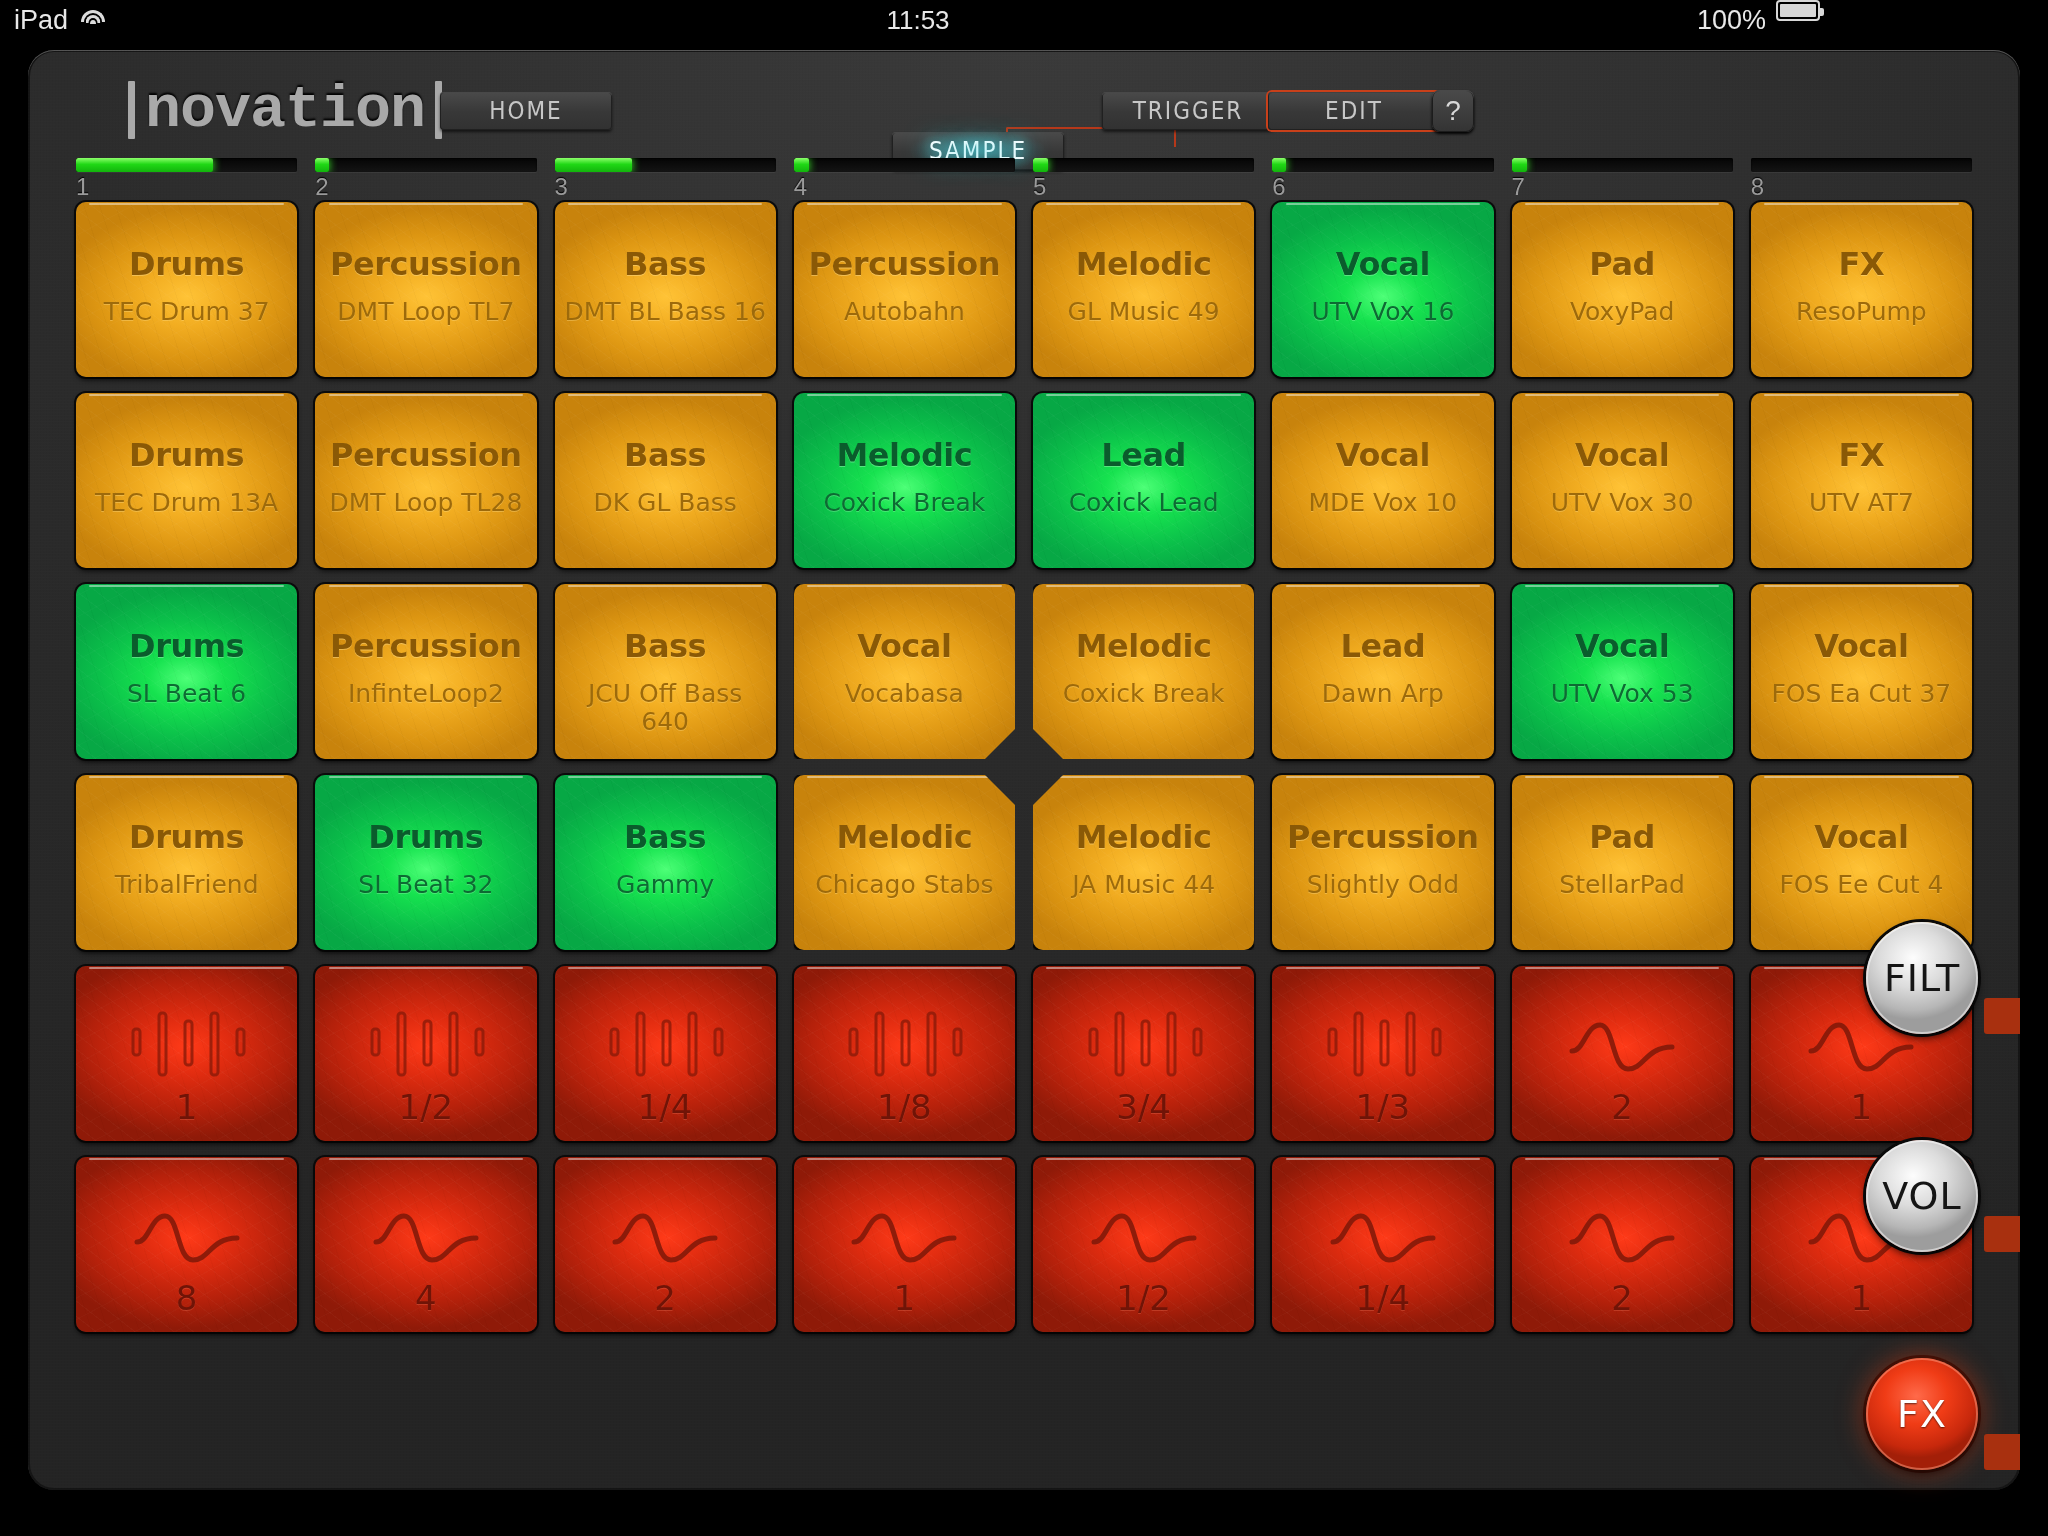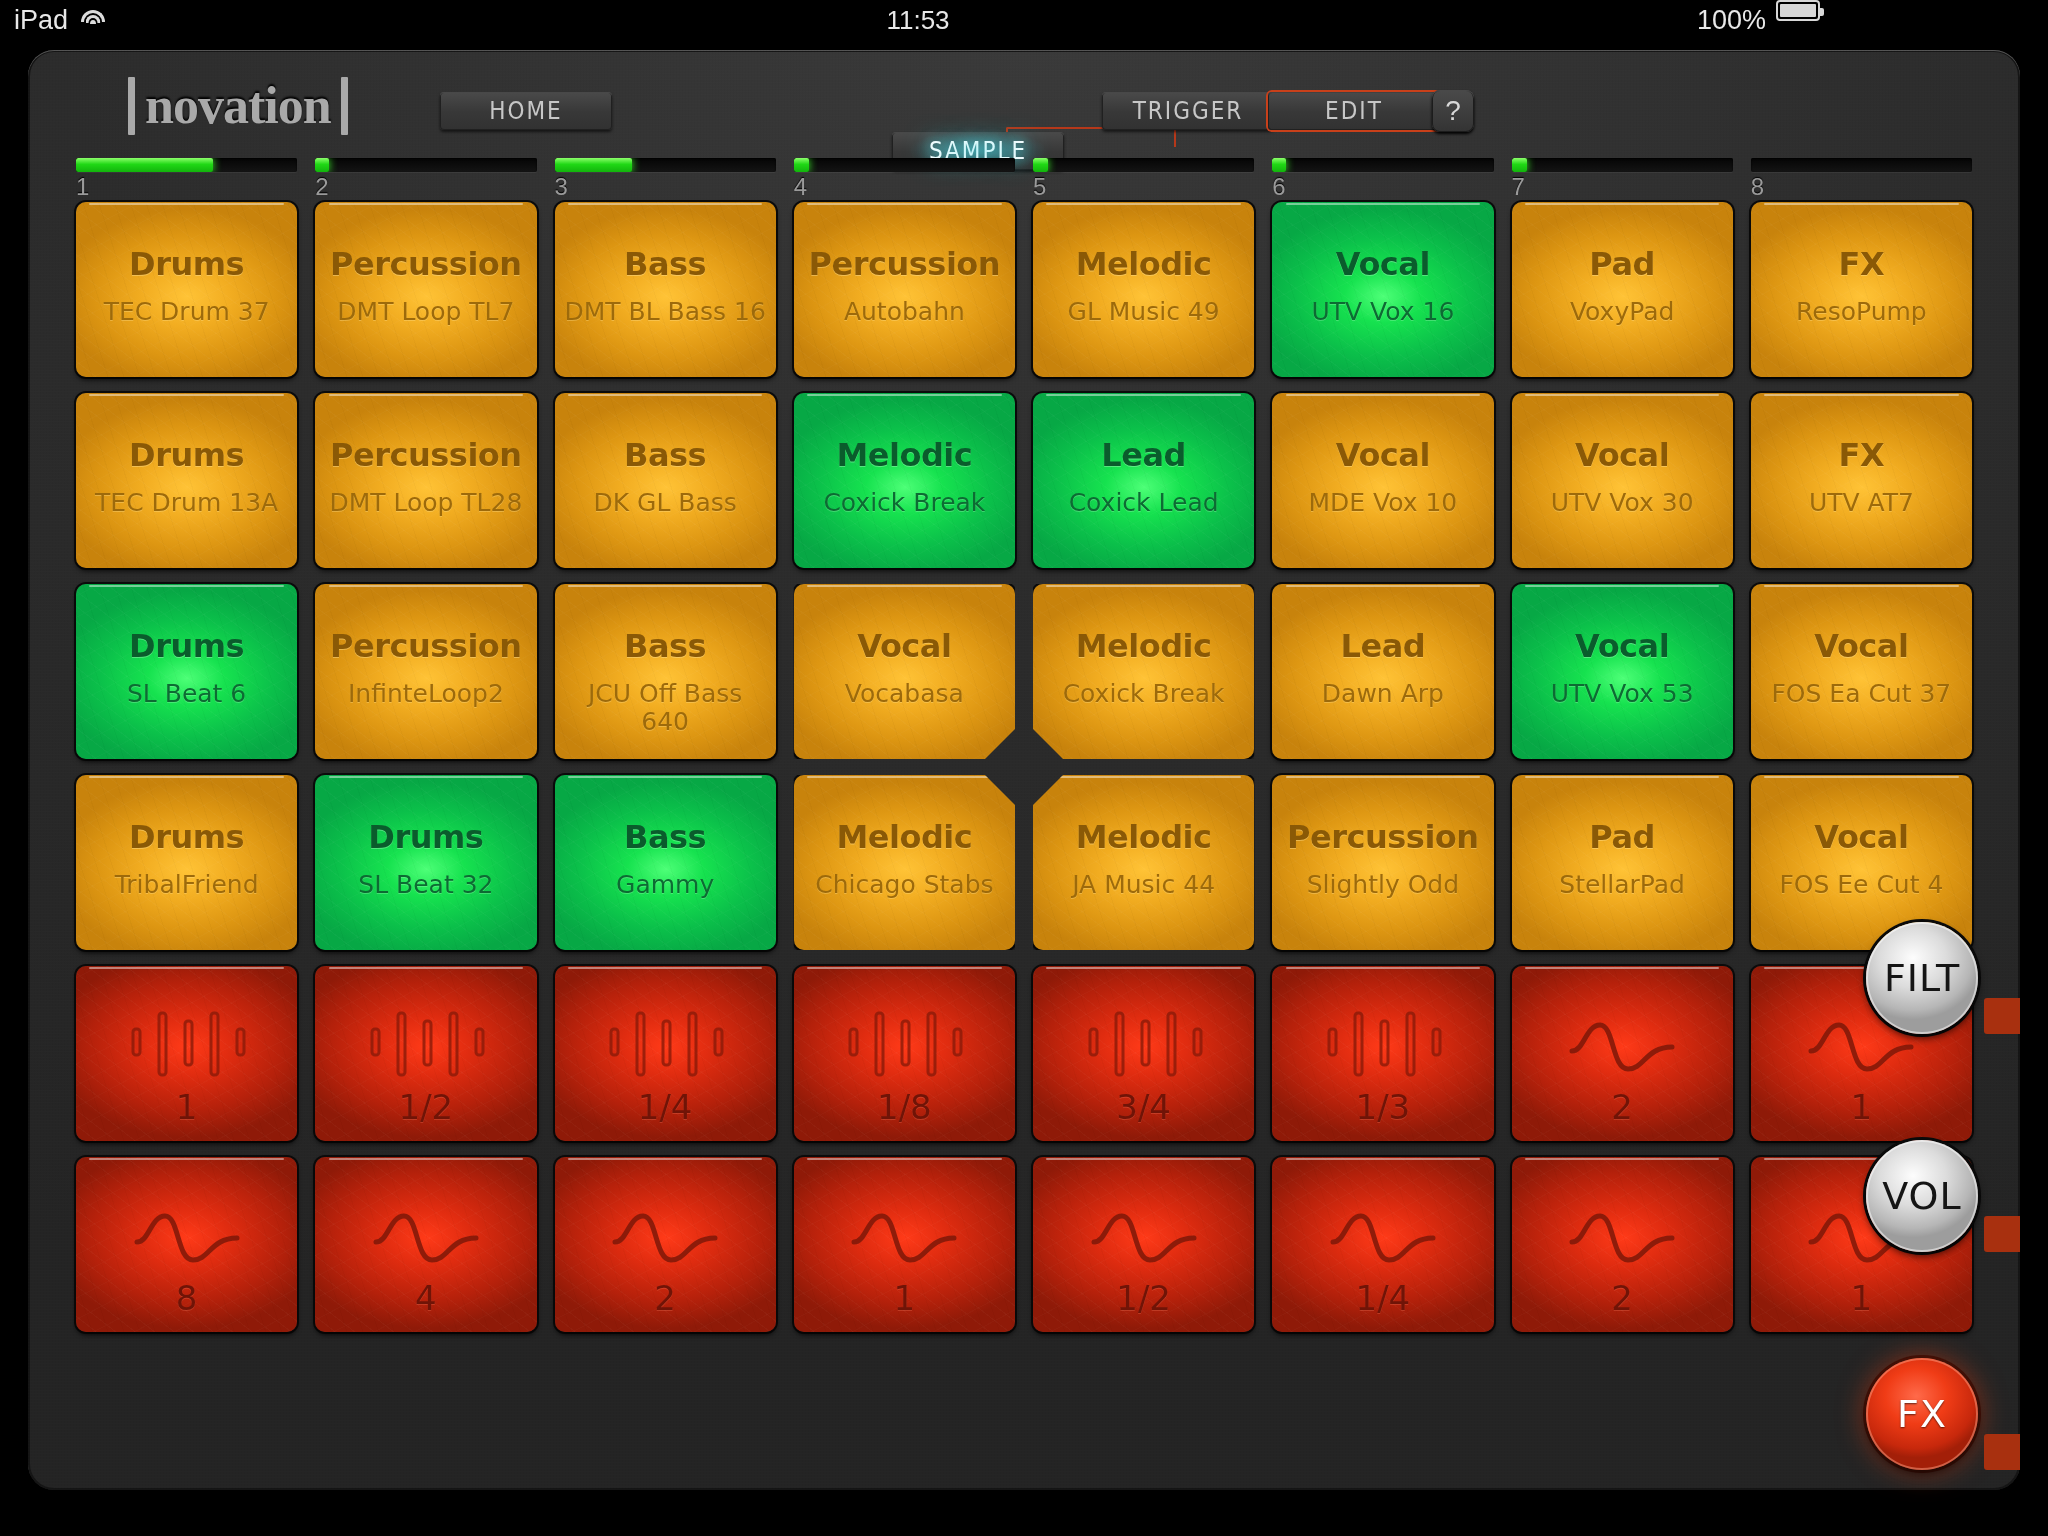--- a/index.html
+++ b/index.html
@@ -37,21 +37,21 @@
     background-image:
       repeating-linear-gradient(0deg, rgba(255,255,255,.015) 0 1px, transparent 1px 3px),
       repeating-linear-gradient(90deg, rgba(0,0,0,.03) 0 1px, transparent 1px 3px);
   }
 
   
   #header{ position:absolute; left:0; top:20px; width:1992px; height:70px;}
   #logo{ position:absolute; left:100px; top:6px; display:flex; align-items:center; gap:10px;
          color:#a9a9a9; font-size:52px; font-weight:700; letter-spacing:-1px; text-shadow:0 -2px 2px #000;}
   #logo .bar{ width:7px;height:58px;background:#a9a9a9; border-radius:1px;}
-  #logo .word{ font-family:Liberation Serif, serif; font-weight:700; font-size:52px; }
+  #logo .word{ font-family:Liberation Mono, monospace; font-weight:700; font-size:60px; }
 
   .navbtn{
     position:absolute; top:22px; height:38px; width:172px; border-radius:4px;
     background:linear-gradient(#4a4a4a,#383838 52%,#313131);
     box-shadow: inset 0 1px 0 rgba(255,255,255,.18), 0 2px 3px rgba(0,0,0,.6), inset 0 0 0 1px #202020;
     color:#c7c7c7; font-size:24px; letter-spacing:2px; text-align:center; line-height:38px;
     font-family:"DejaVu Sans Condensed","Liberation Sans", sans-serif;
   }
   #btn-home{ left:412px; }
   #btn-sample{ left:864px; color:#ffffff; text-shadow:0 0 14px #6ff4ff, 0 0 28px #2ad7ea;margin-top:40px;}

